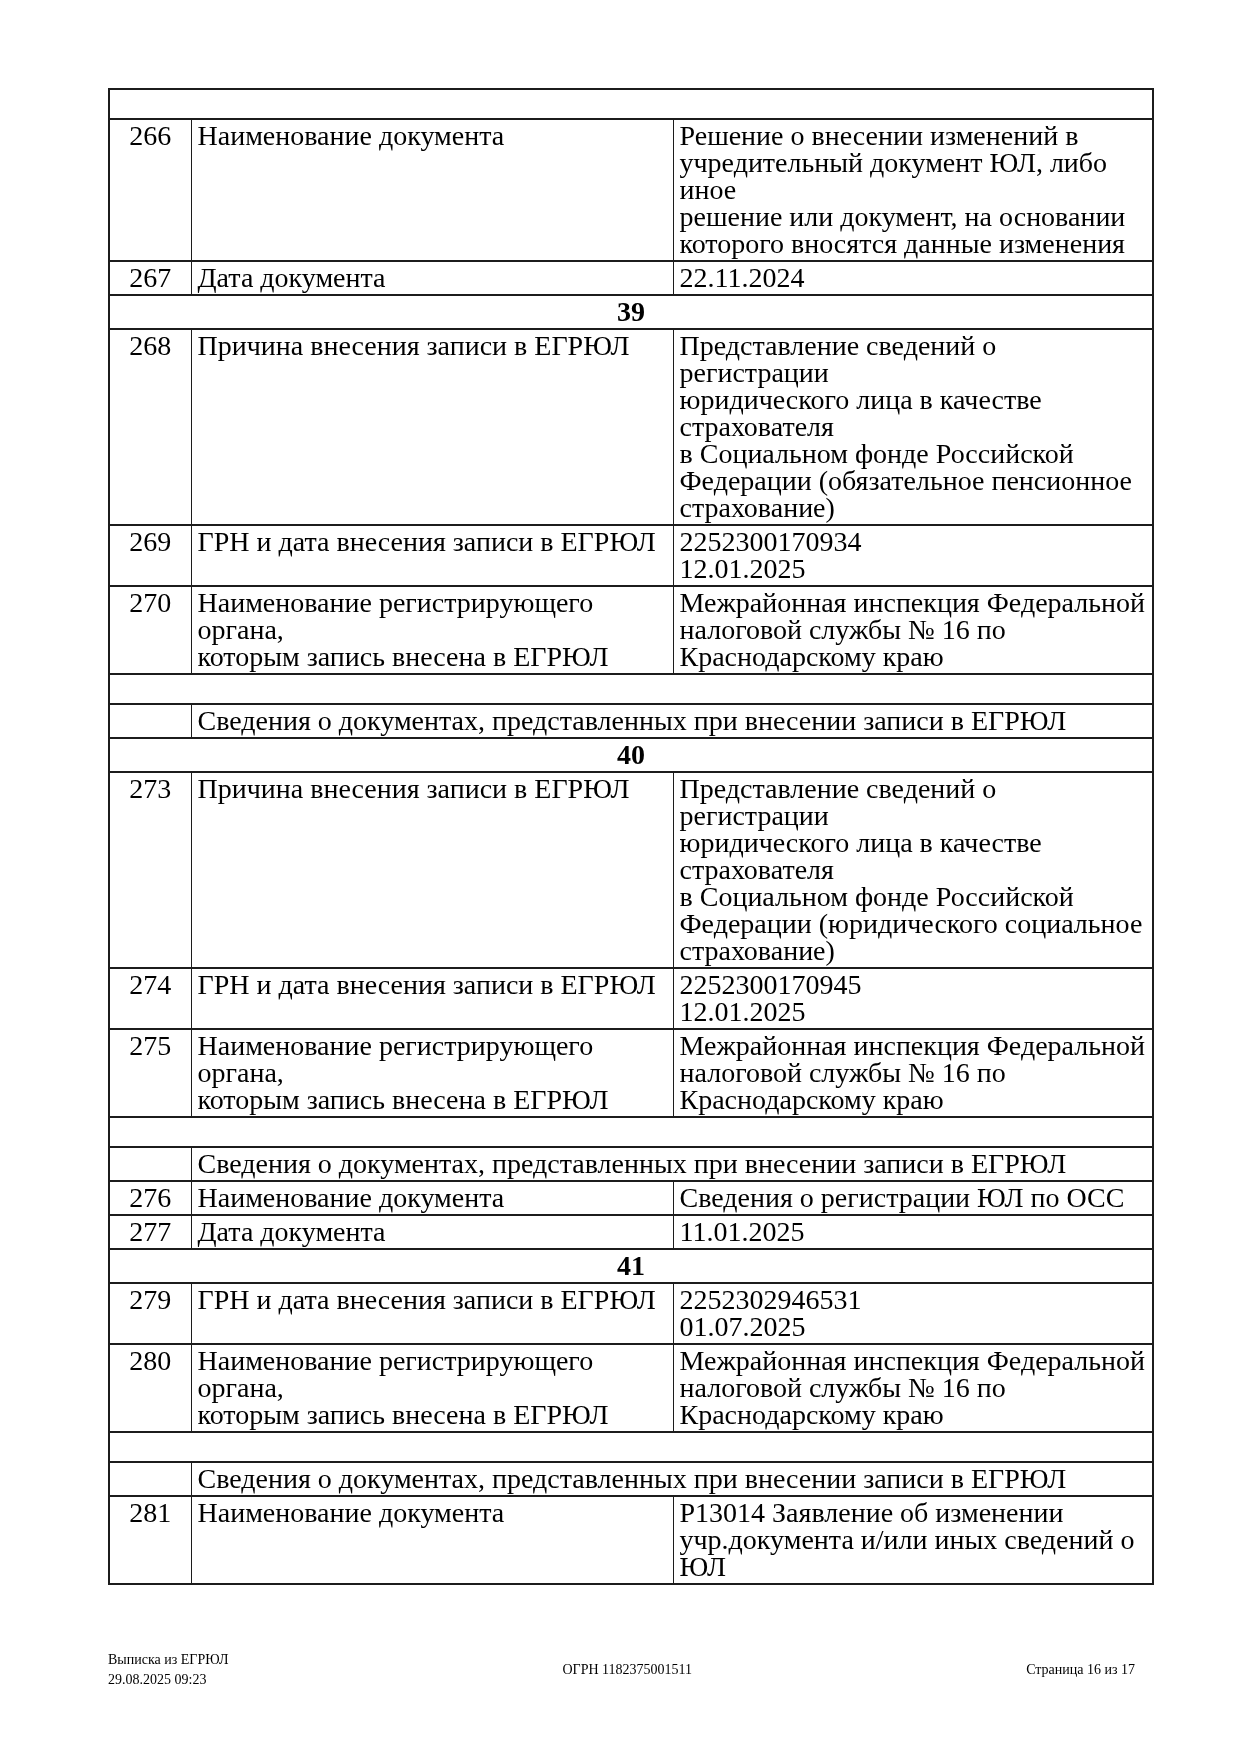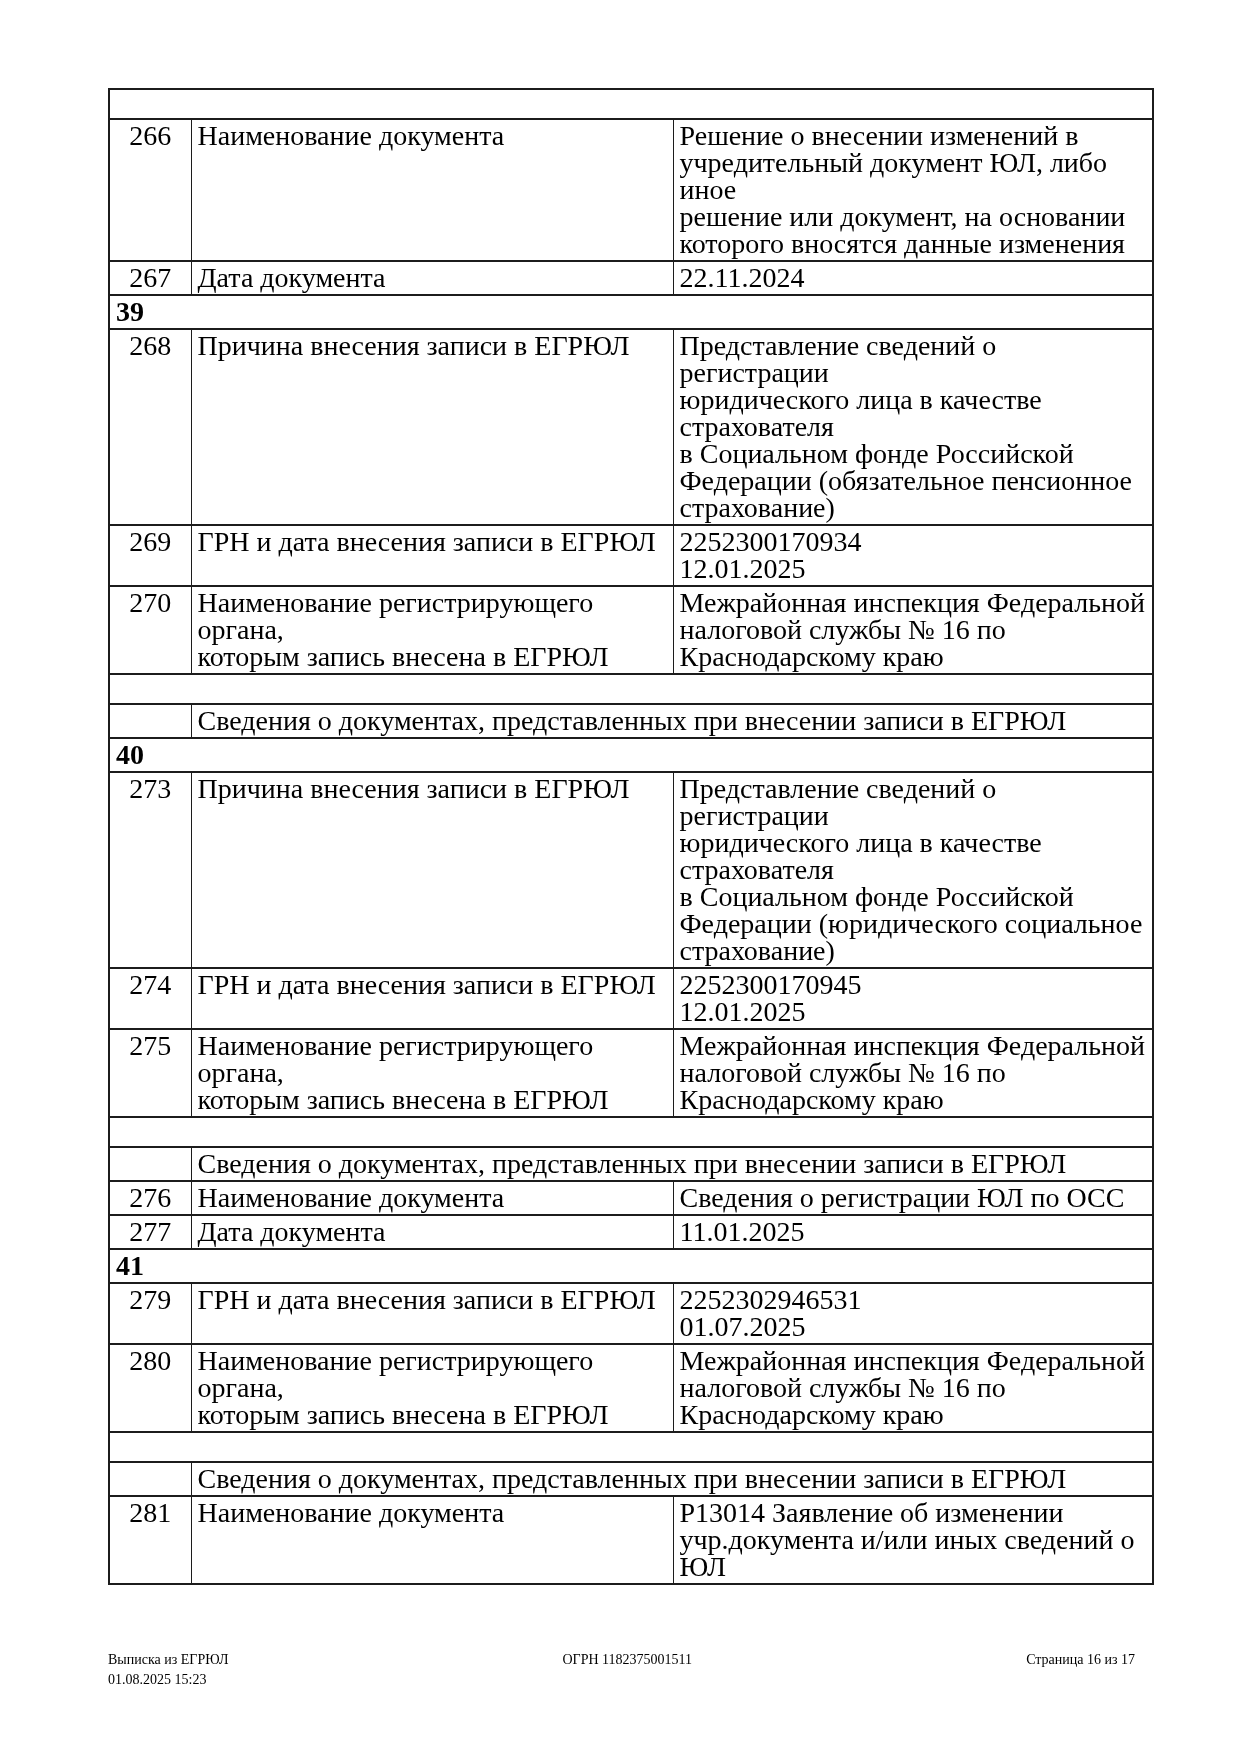--- a/index.html
+++ b/index.html
@@ -47,34 +47,35 @@
     padding-right:8px;
   }
   .value-cell{
     padding-left:6px;
     padding-right:10px;
   }
   .spacer-cell{
     height:30px;
   }
   .group-cell{
+    text-align:center;
     font-weight:bold;
   }
   .docs-header-cell{
     padding-left:5px;
     font-family:Liberation Serif, serif;
   }
   .page-footer{
     position:absolute;
     left:108px;
     right:105px;
     top:1650px;
     display:flex;
     justify-content:space-between;
-    align-items:flex-start;
+    align-items:center;
     font-size:14px;
     line-height:20px;
   }
   .footer-left{flex:0 0 auto;text-align:left;}
   .footer-center{flex:1 1 auto;text-align:center;}
   .footer-right{flex:0 0 auto;text-align:right;}
 </style>
 </head>
 <body>
 
@@ -182,17 +183,17 @@
         <td class="num-cell">281</td>
         <td class="label-cell"><span>Наименование документа</span></td>
         <td class="value-cell"><span>Р13014 Заявление об изменении</span><br><span>учр.документа и/или иных сведений о ЮЛ</span></td>
       </tr>
     </tbody>
 </table>
 
 <div class="page-footer">
   <div class="footer-left">
     <div>Выписка из ЕГРЮЛ</div>
-    <div>01.08.2025 15:23</div>
+    <div>29.08.2025 09:23</div>
   </div>
   <div class="footer-center">ОГРН 1182375001511</div>
   <div class="footer-right">Страница 16 из 17</div>
 </div>
 
 </body></html>

